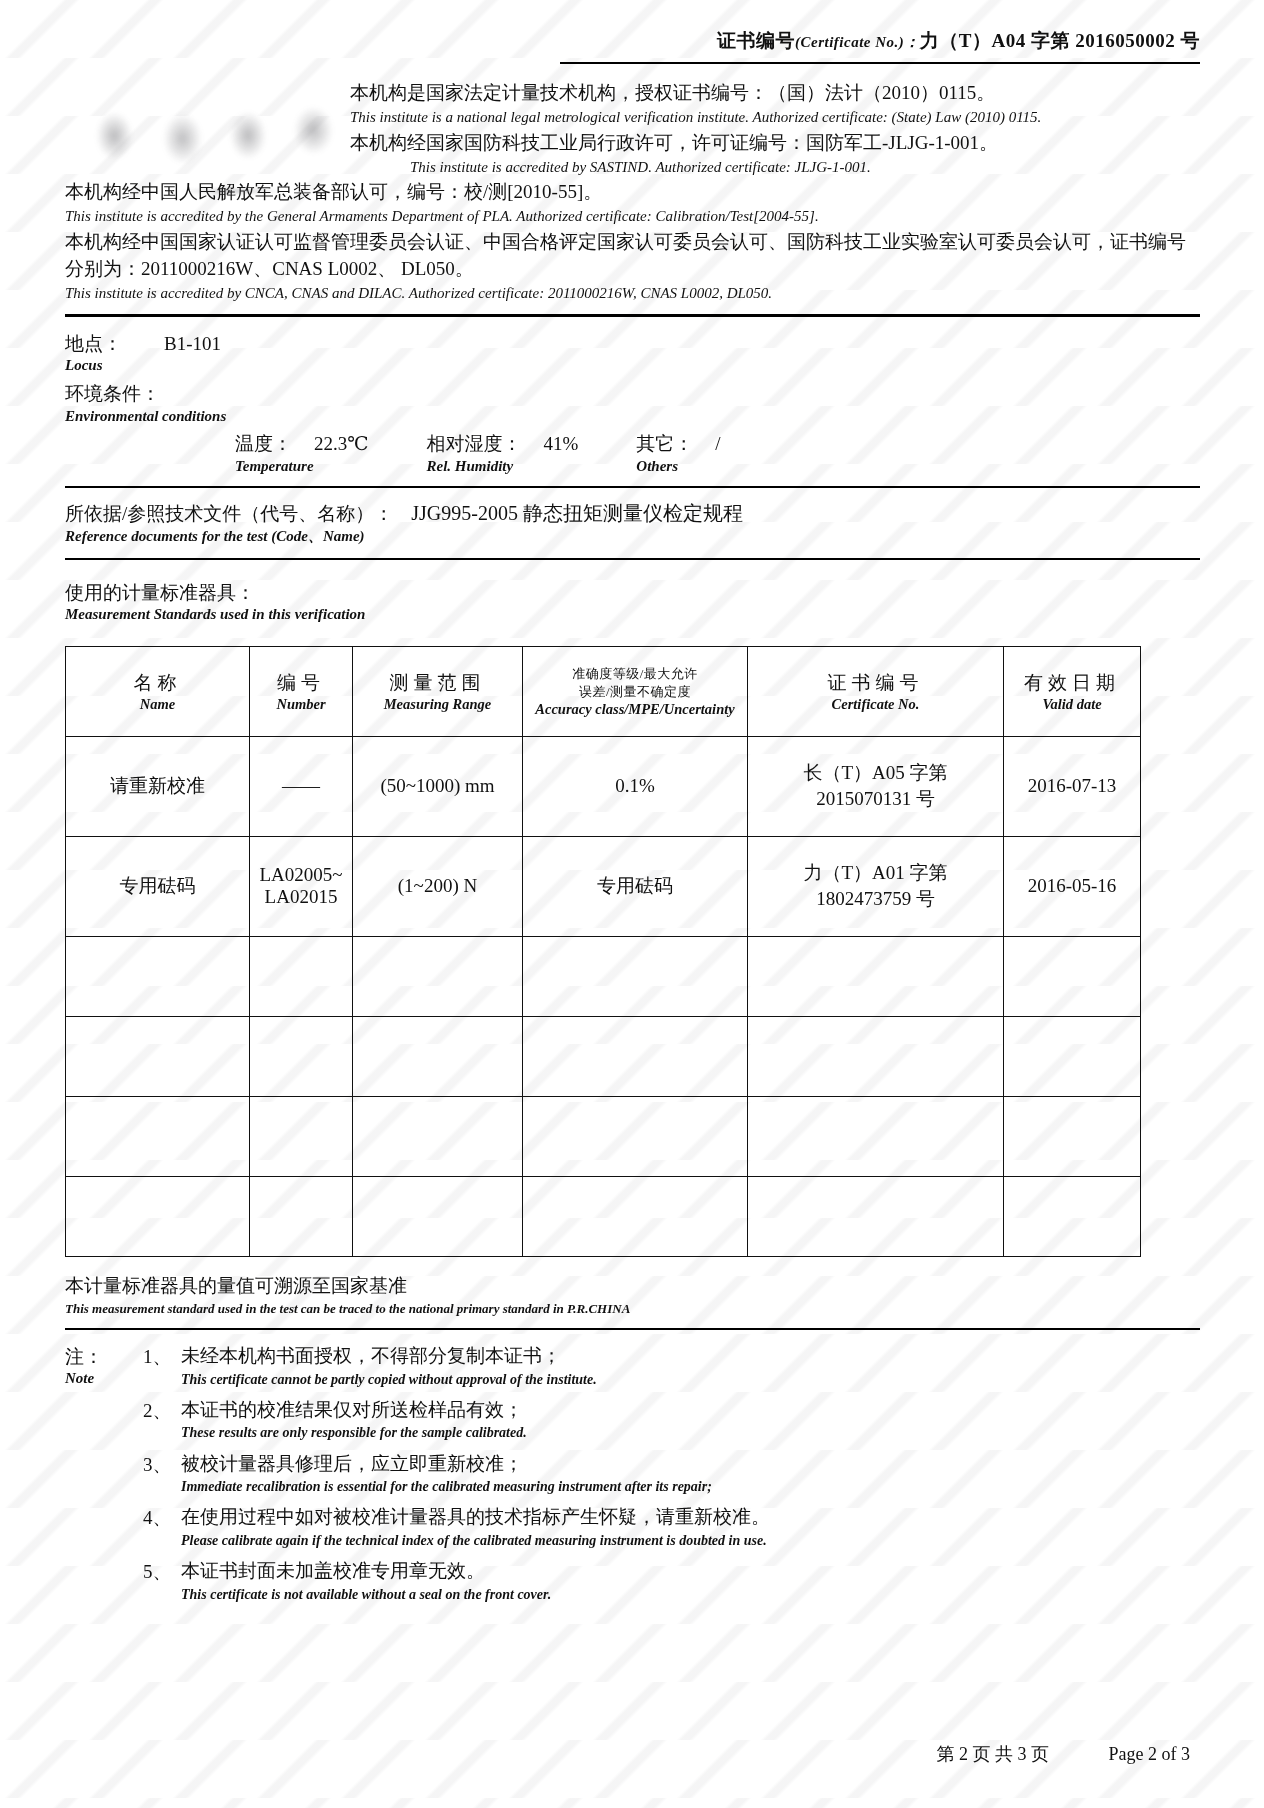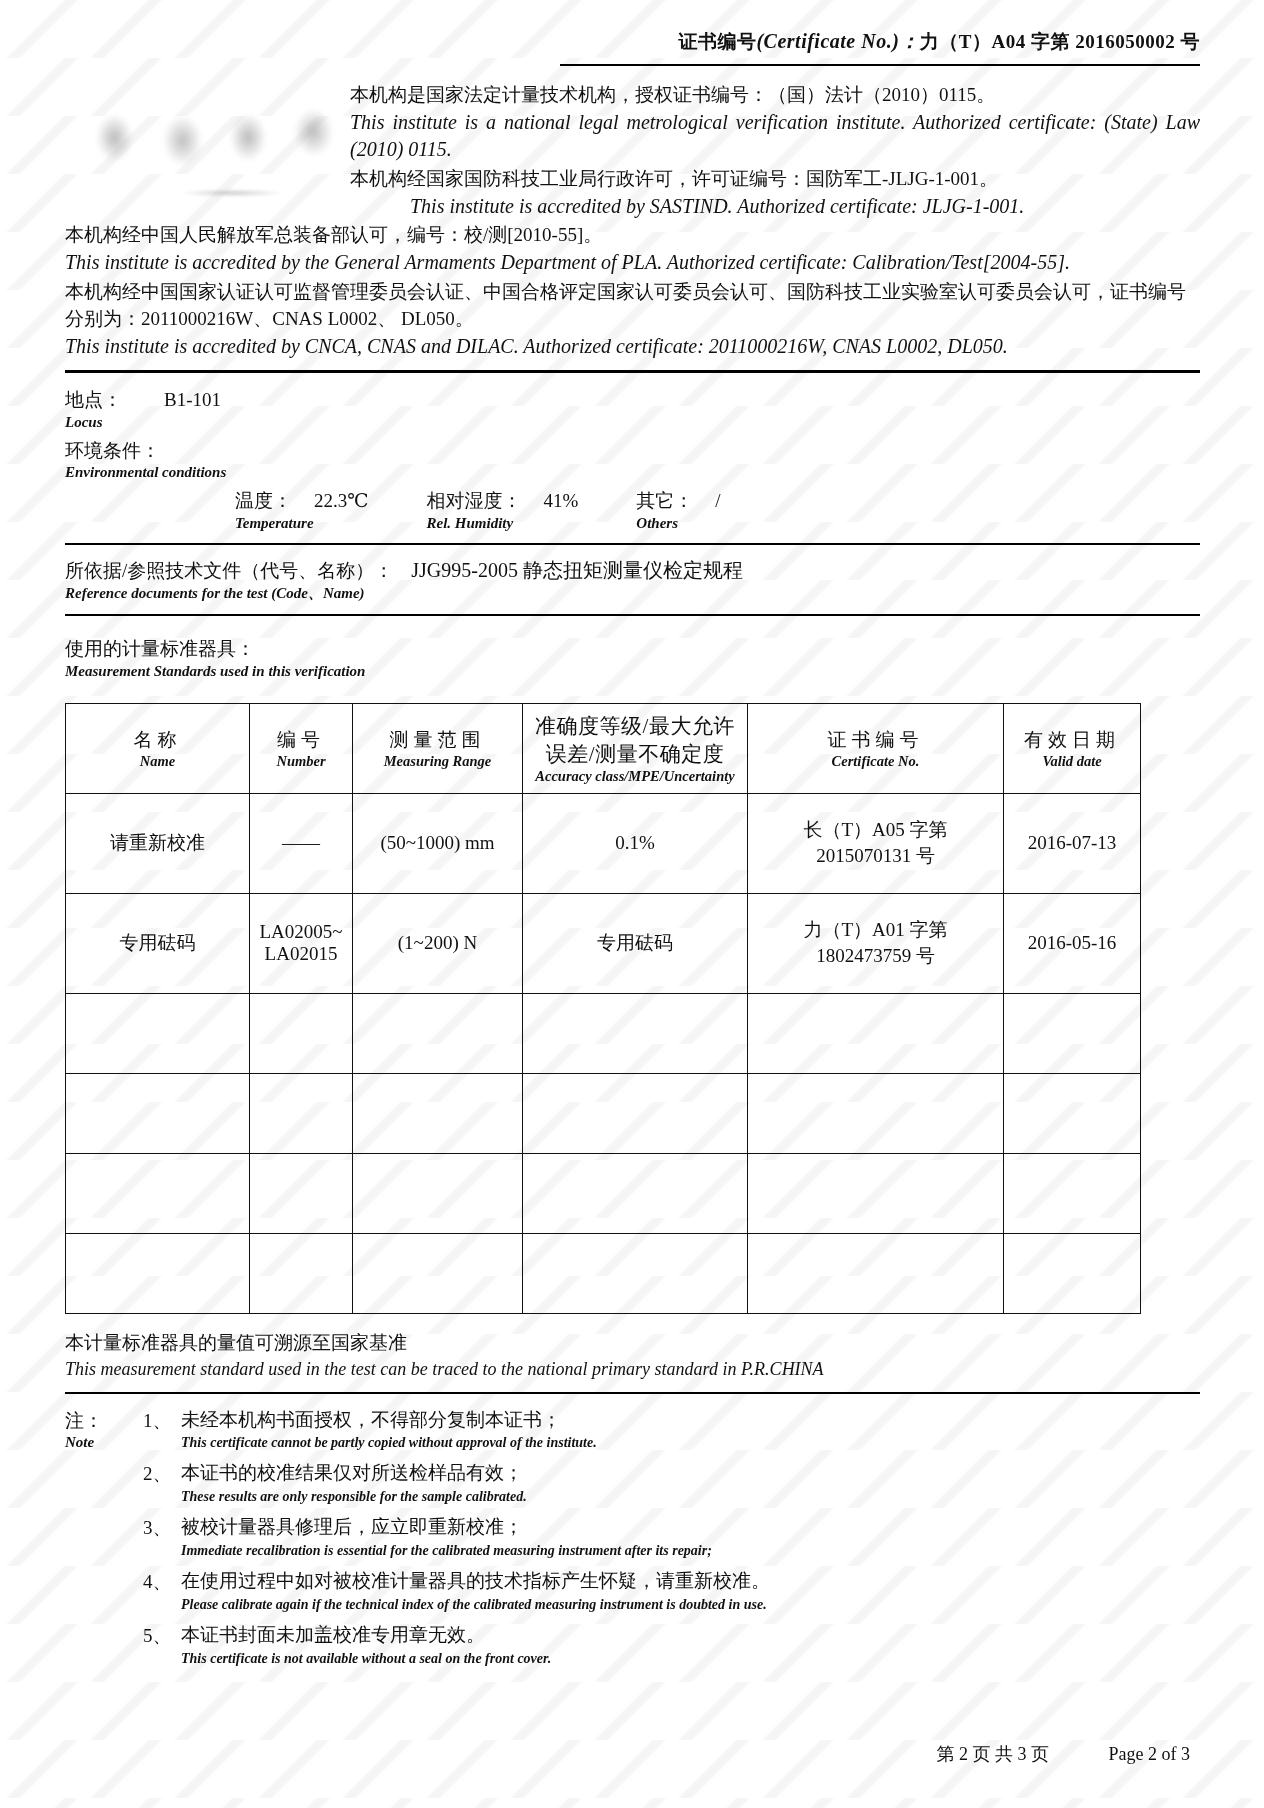--- a/index.html
+++ b/index.html
@@ -42,21 +42,21 @@
       radial-gradient(ellipse 28px 36px at 38% 52%, rgba(90,90,95,0.7), transparent 70%),
       radial-gradient(ellipse 26px 34px at 63% 50%, rgba(90,90,95,0.75), transparent 70%),
       radial-gradient(ellipse 28px 34px at 88% 46%, rgba(90,90,95,0.7), transparent 70%);
   }
   .seal-script {
     position:absolute; left:92px; top:104px; width:150px; height:14px;
     filter:blur(1.6px); opacity:0.4;
     background:radial-gradient(ellipse 70px 5px at 50% 50%, rgba(90,90,95,0.8), transparent 75%);
   }
   .cn { font-size:19px; line-height:1.42; }
-  .en { font-style:italic; font-size:20px; line-height:1.38; }
+  .en { font-style:italic; font-size:15px; line-height:1.38; }
   .inst-pair.indented { margin-left:285px; }
   .inst-pair.indented .en { text-align:justify; }
   .inst-pair { margin-bottom:2px; }
   .inst-pair .en.center-ish { margin-left:60px; }
 
   .rule { border-top:3.5px solid #000; margin-top:10px; }
   .rule.thin { border-top-width:2.5px; }
 
   
   .env-sec { margin-top:14px; }
@@ -79,27 +79,27 @@
     width:1075px; font-size:19px;
   }
   table.std th, table.std td {
     border:1.8px solid #111; text-align:center; vertical-align:middle;
     white-space:pre-line; padding:2px 4px;
   }
   table.std thead tr { height:90px; }
   table.std tr.data-row { height:100px; }
   table.std tr.empty-row { height:80px; }
   th .h-cn { font-weight:normal; font-size:19px; letter-spacing:5px; display:block; }
-  th .h-cn.tight { letter-spacing:0.5px; font-size:21px; }
+  th .h-cn.tight { letter-spacing:0.5px; font-size:13px; }
   th .h-en { font-weight:bold; font-style:italic; font-size:14.5px; display:block; letter-spacing:0; }
   td.cert-cell { text-align:left; padding-left:30px; }
 
   
   .trace { margin-top:16px; }
-  .trace .en { font-weight:normal; font-size:18px; }
+  .trace .en { font-weight:bold; font-size:13px; }
   .notes { margin-top:14px; display:flex; }
   .note-col { width:78px; }
   .note-items { flex:1; }
   .note-item { margin-bottom:9px; display:flex; }
   .note-num { width:38px; font-size:19px; flex:none; }
   .note-cn { font-size:19px; line-height:1.3; }
   .note-en { font-style:italic; font-weight:bold; font-size:14px; line-height:1.3; margin-top:2px; }
 
   .footer {
     position:absolute; right:74px; top:1742px;

